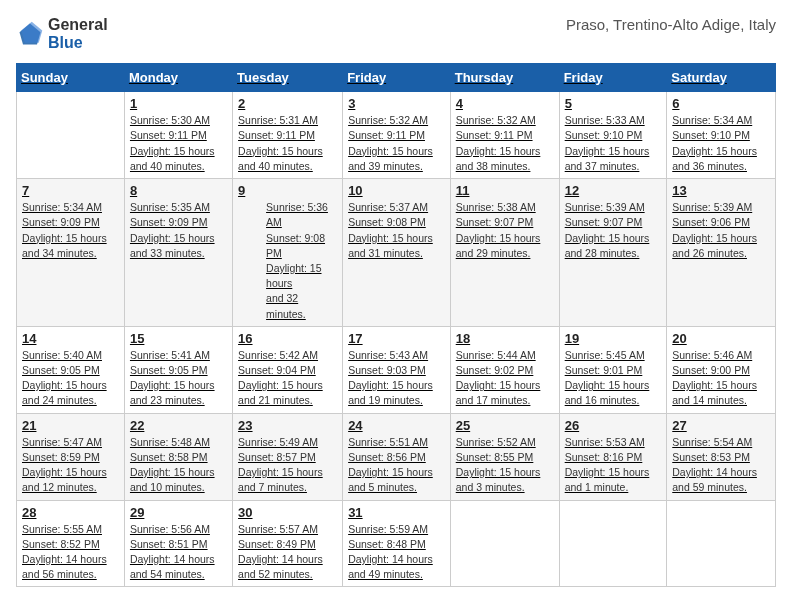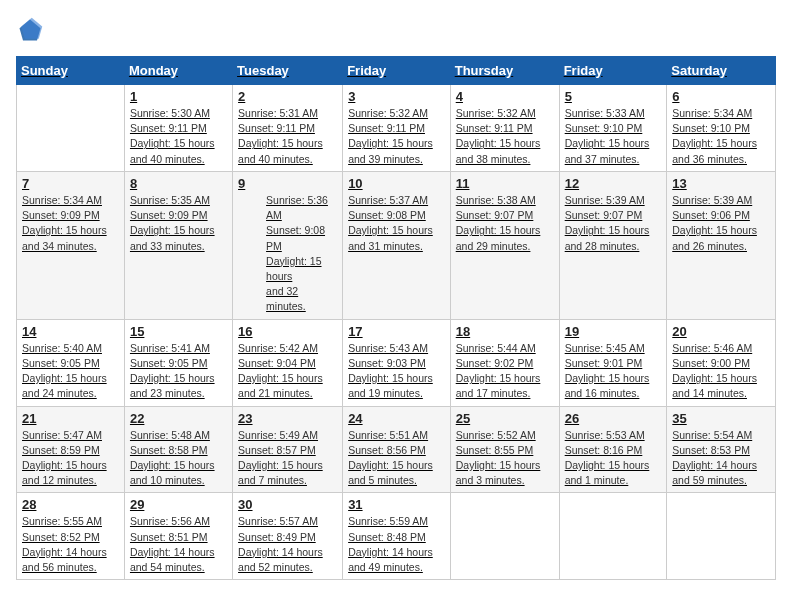--- a/index.html
+++ b/index.html
@@ -98,22 +98,27 @@
   </style>
 </head>
 <body>
 
 <div class="header-section">
   <div class="logo">
     <svg class="logo-icon" viewBox="0 0 32 32">
       <polygon points="16,4 28,14 24,28 8,28 4,14" fill="#1a5fa8" opacity="0.85"></polygon>
       <polygon points="18,2 30,12 26,26 10,26 6,12" fill="#3a7fd4" opacity="0.6"></polygon>
     </svg>
+    <div class="logo-text">
+      <span class="logo-general">General</span>
+      <span class="logo-blue">Blue</span>
+    </div>
   </div>
   <div class="title-block">
+    <div class="location">Praso, Trentino-Alto Adige, Italy</div>
   </div>
 </div>
 
 <table class="calendar-table">
   <thead>
     <tr>
     <th>Sunday</th>
         <th>Monday</th>
         <th>Tuesday</th>
         <th>Friday</th>
@@ -307,21 +312,21 @@
 and 3 minutes.</div>
         </td>
         <td>
           <div class="day-number">26</div>
           <div class="cell-info" style="white-space: pre-line;">Sunrise: 5:53 AM
 Sunset: 8:16 PM
 Daylight: 15 hours
 and 1 minute.</div>
         </td>
         <td>
-          <div class="day-number">35</div>
+          <div class="day-number">27</div>
           <div class="cell-info" style="white-space: pre-line;">Sunrise: 5:54 AM
 Sunset: 8:53 PM
 Daylight: 14 hours
 and 59 minutes.</div>
         </td>
       </tr>
       <tr>
         <td>
           <div class="day-number">28</div>
           <div class="cell-info" style="white-space: pre-line;">Sunrise: 5:55 AM

